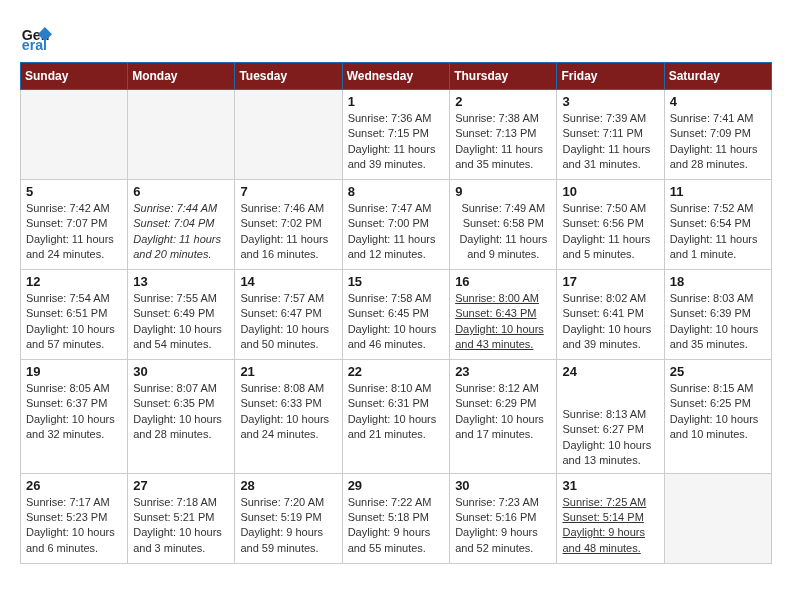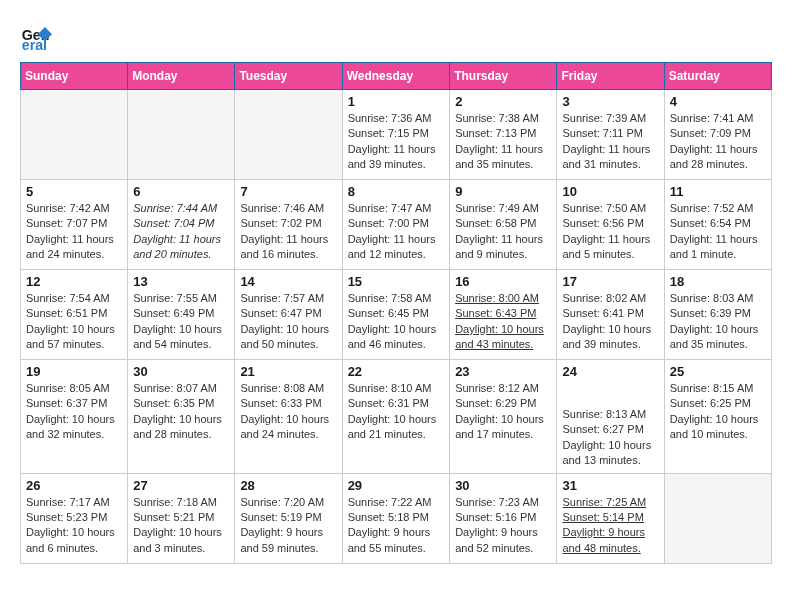--- a/index.html
+++ b/index.html
@@ -36,21 +36,21 @@
     .location {
       font-size: 16px;
       color: #444;
     }
     .calendar {
       width: 100%;
       border-collapse: collapse;
       font-size: 11px;
     }
     .calendar th {
-      background: #ec4899;
+      background: #7f1d1d;
       color: #fff;
       padding: 6px 4px;
       text-align: left;
       font-size: 12px;
       font-weight: bold;
       border: 1px solid #1a6ab0;
     }
     .calendar td {
       border: 1px solid #ccc;
       vertical-align: top;
@@ -165,21 +165,21 @@
         </td>
         <td>
           <div class="day-number">8</div>
           <div class="day-info" style="white-space: pre-line;">Sunrise: 7:47 AM
 Sunset: 7:00 PM
 Daylight: 11 hours
 and 12 minutes.</div>
         </td>
         <td>
           <div class="day-number">9</div>
-          <div class="day-info" style="white-space: pre-line;">Sunrise: 7:49 AM
+          <div class="day-info" style="white-space: pre-line; text-align: center;">Sunrise: 7:49 AM
 Sunset: 6:58 PM
 Daylight: 11 hours
 and 9 minutes.</div>
         </td>
         <td>
           <div class="day-number">10</div>
           <div class="day-info" style="white-space: pre-line;">Sunrise: 7:50 AM
 Sunset: 6:56 PM
 Daylight: 11 hours
 and 5 minutes.</div>

